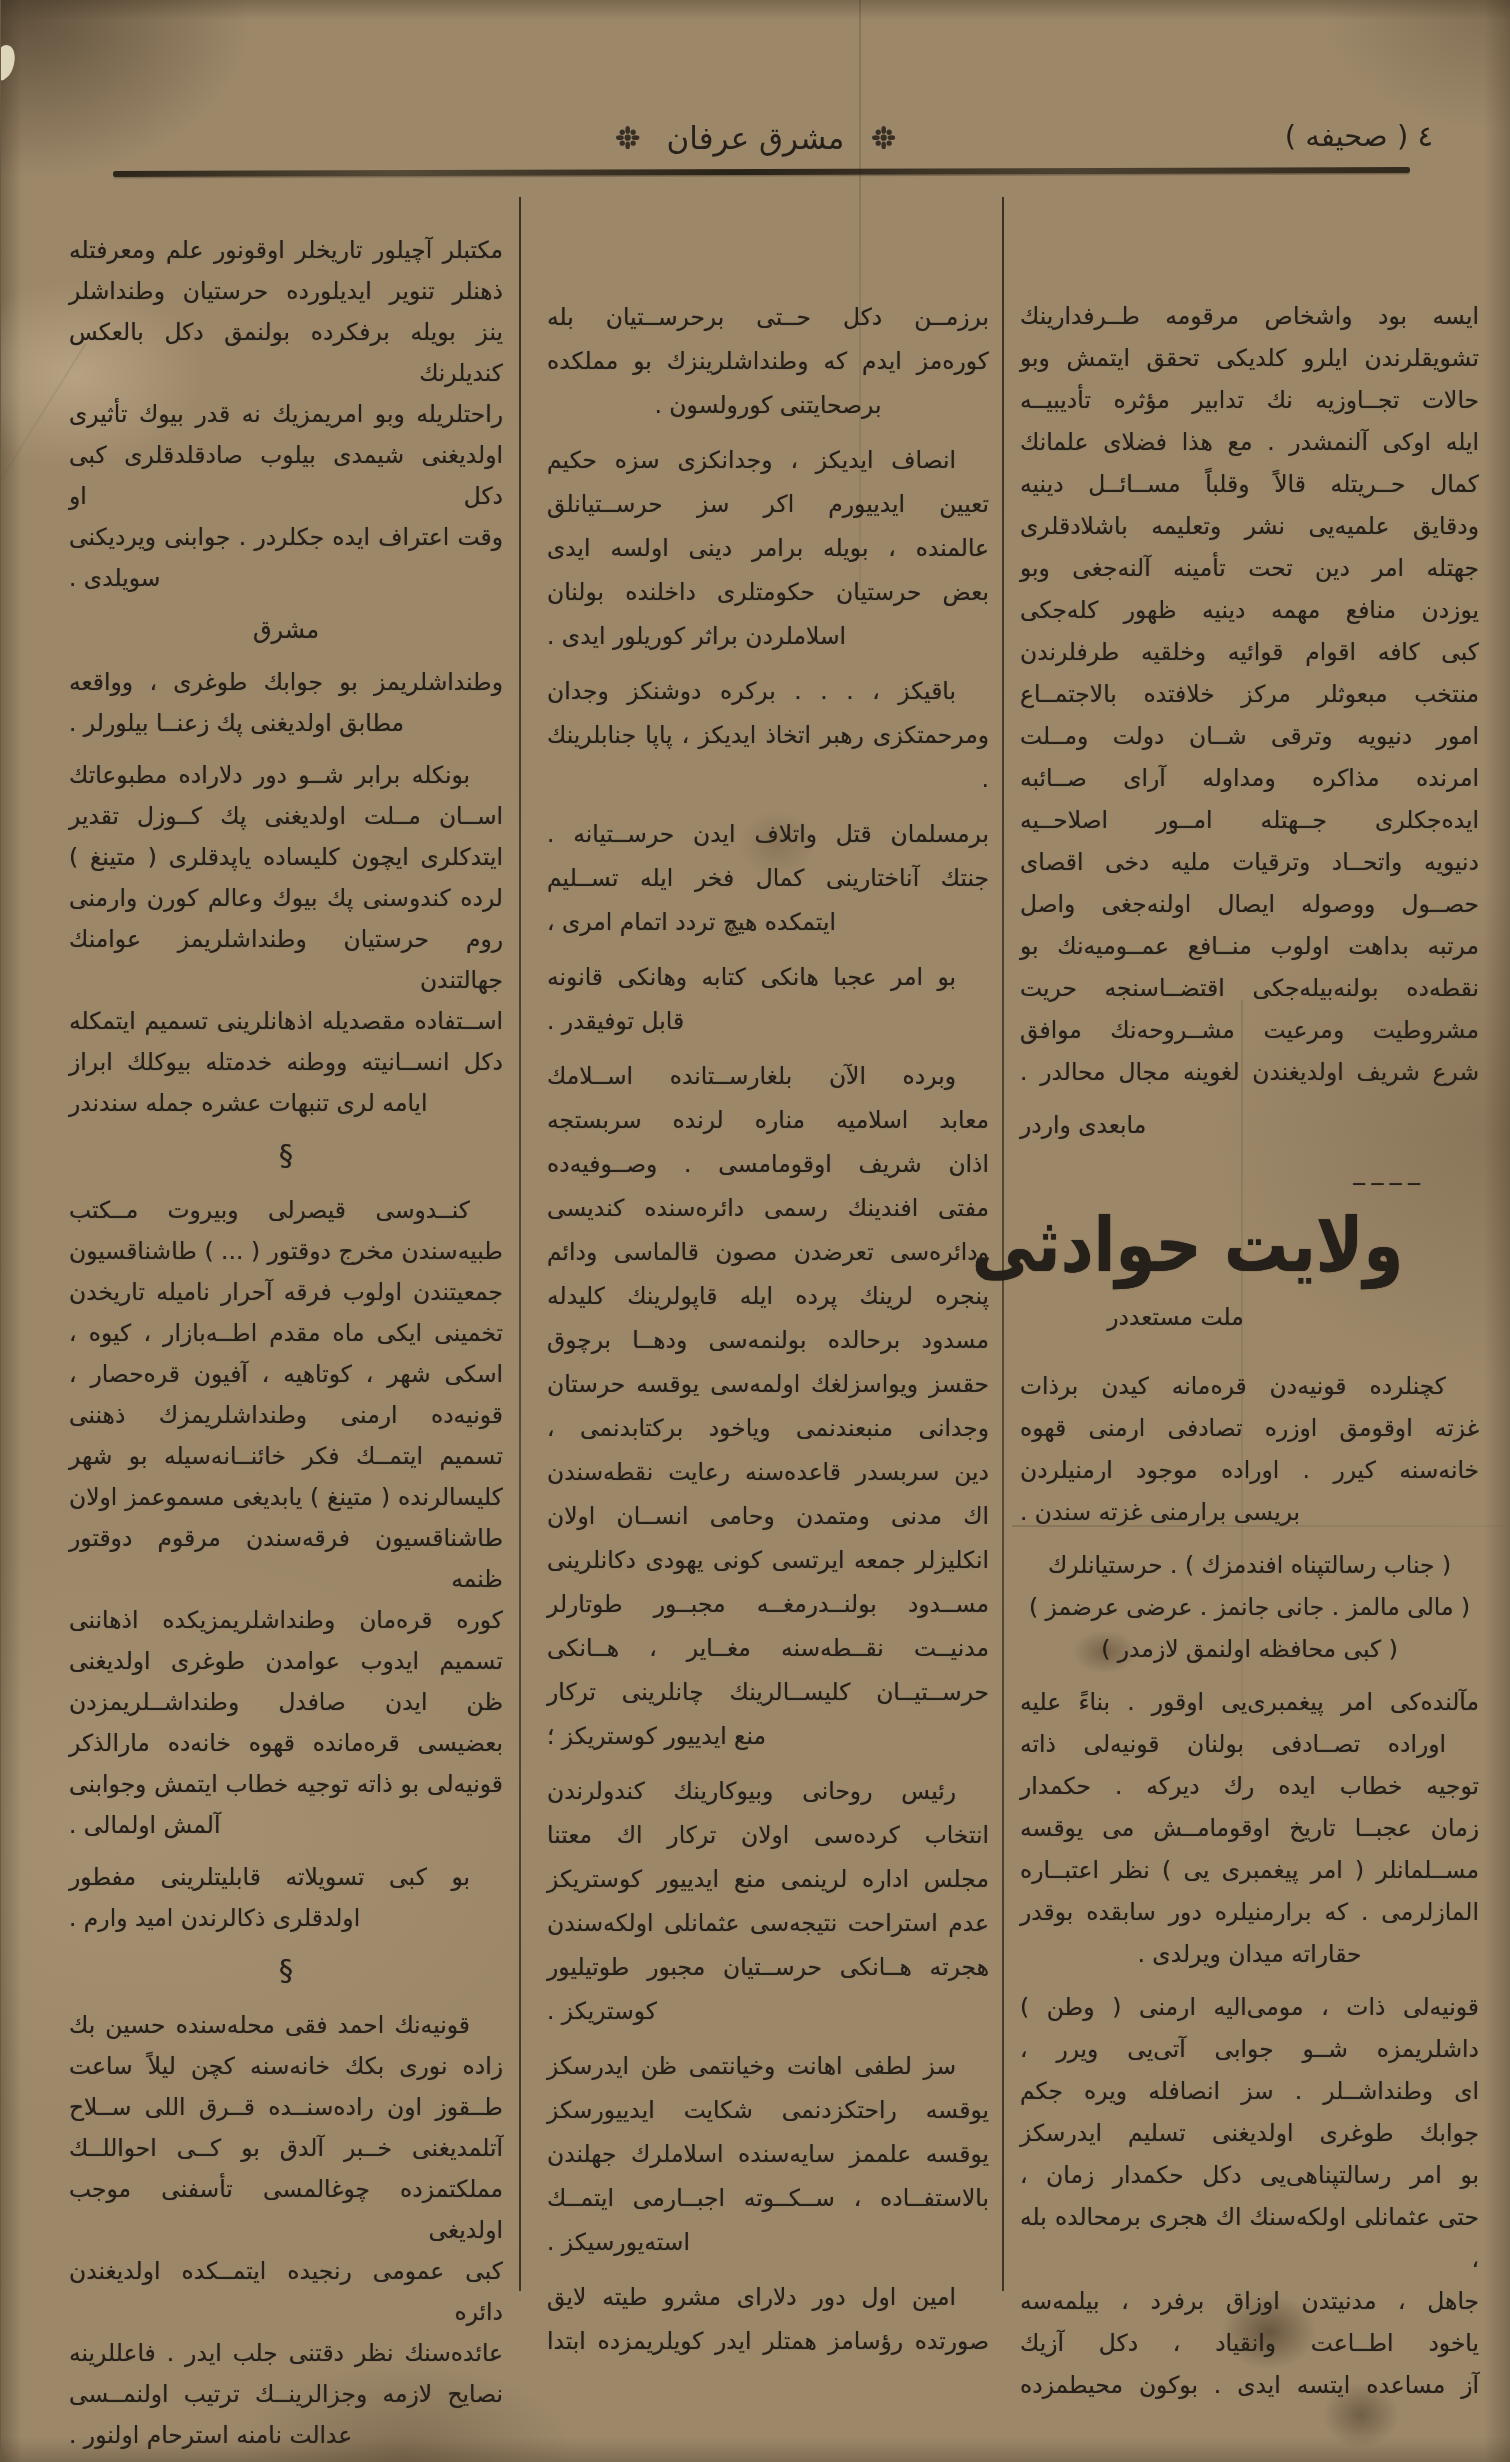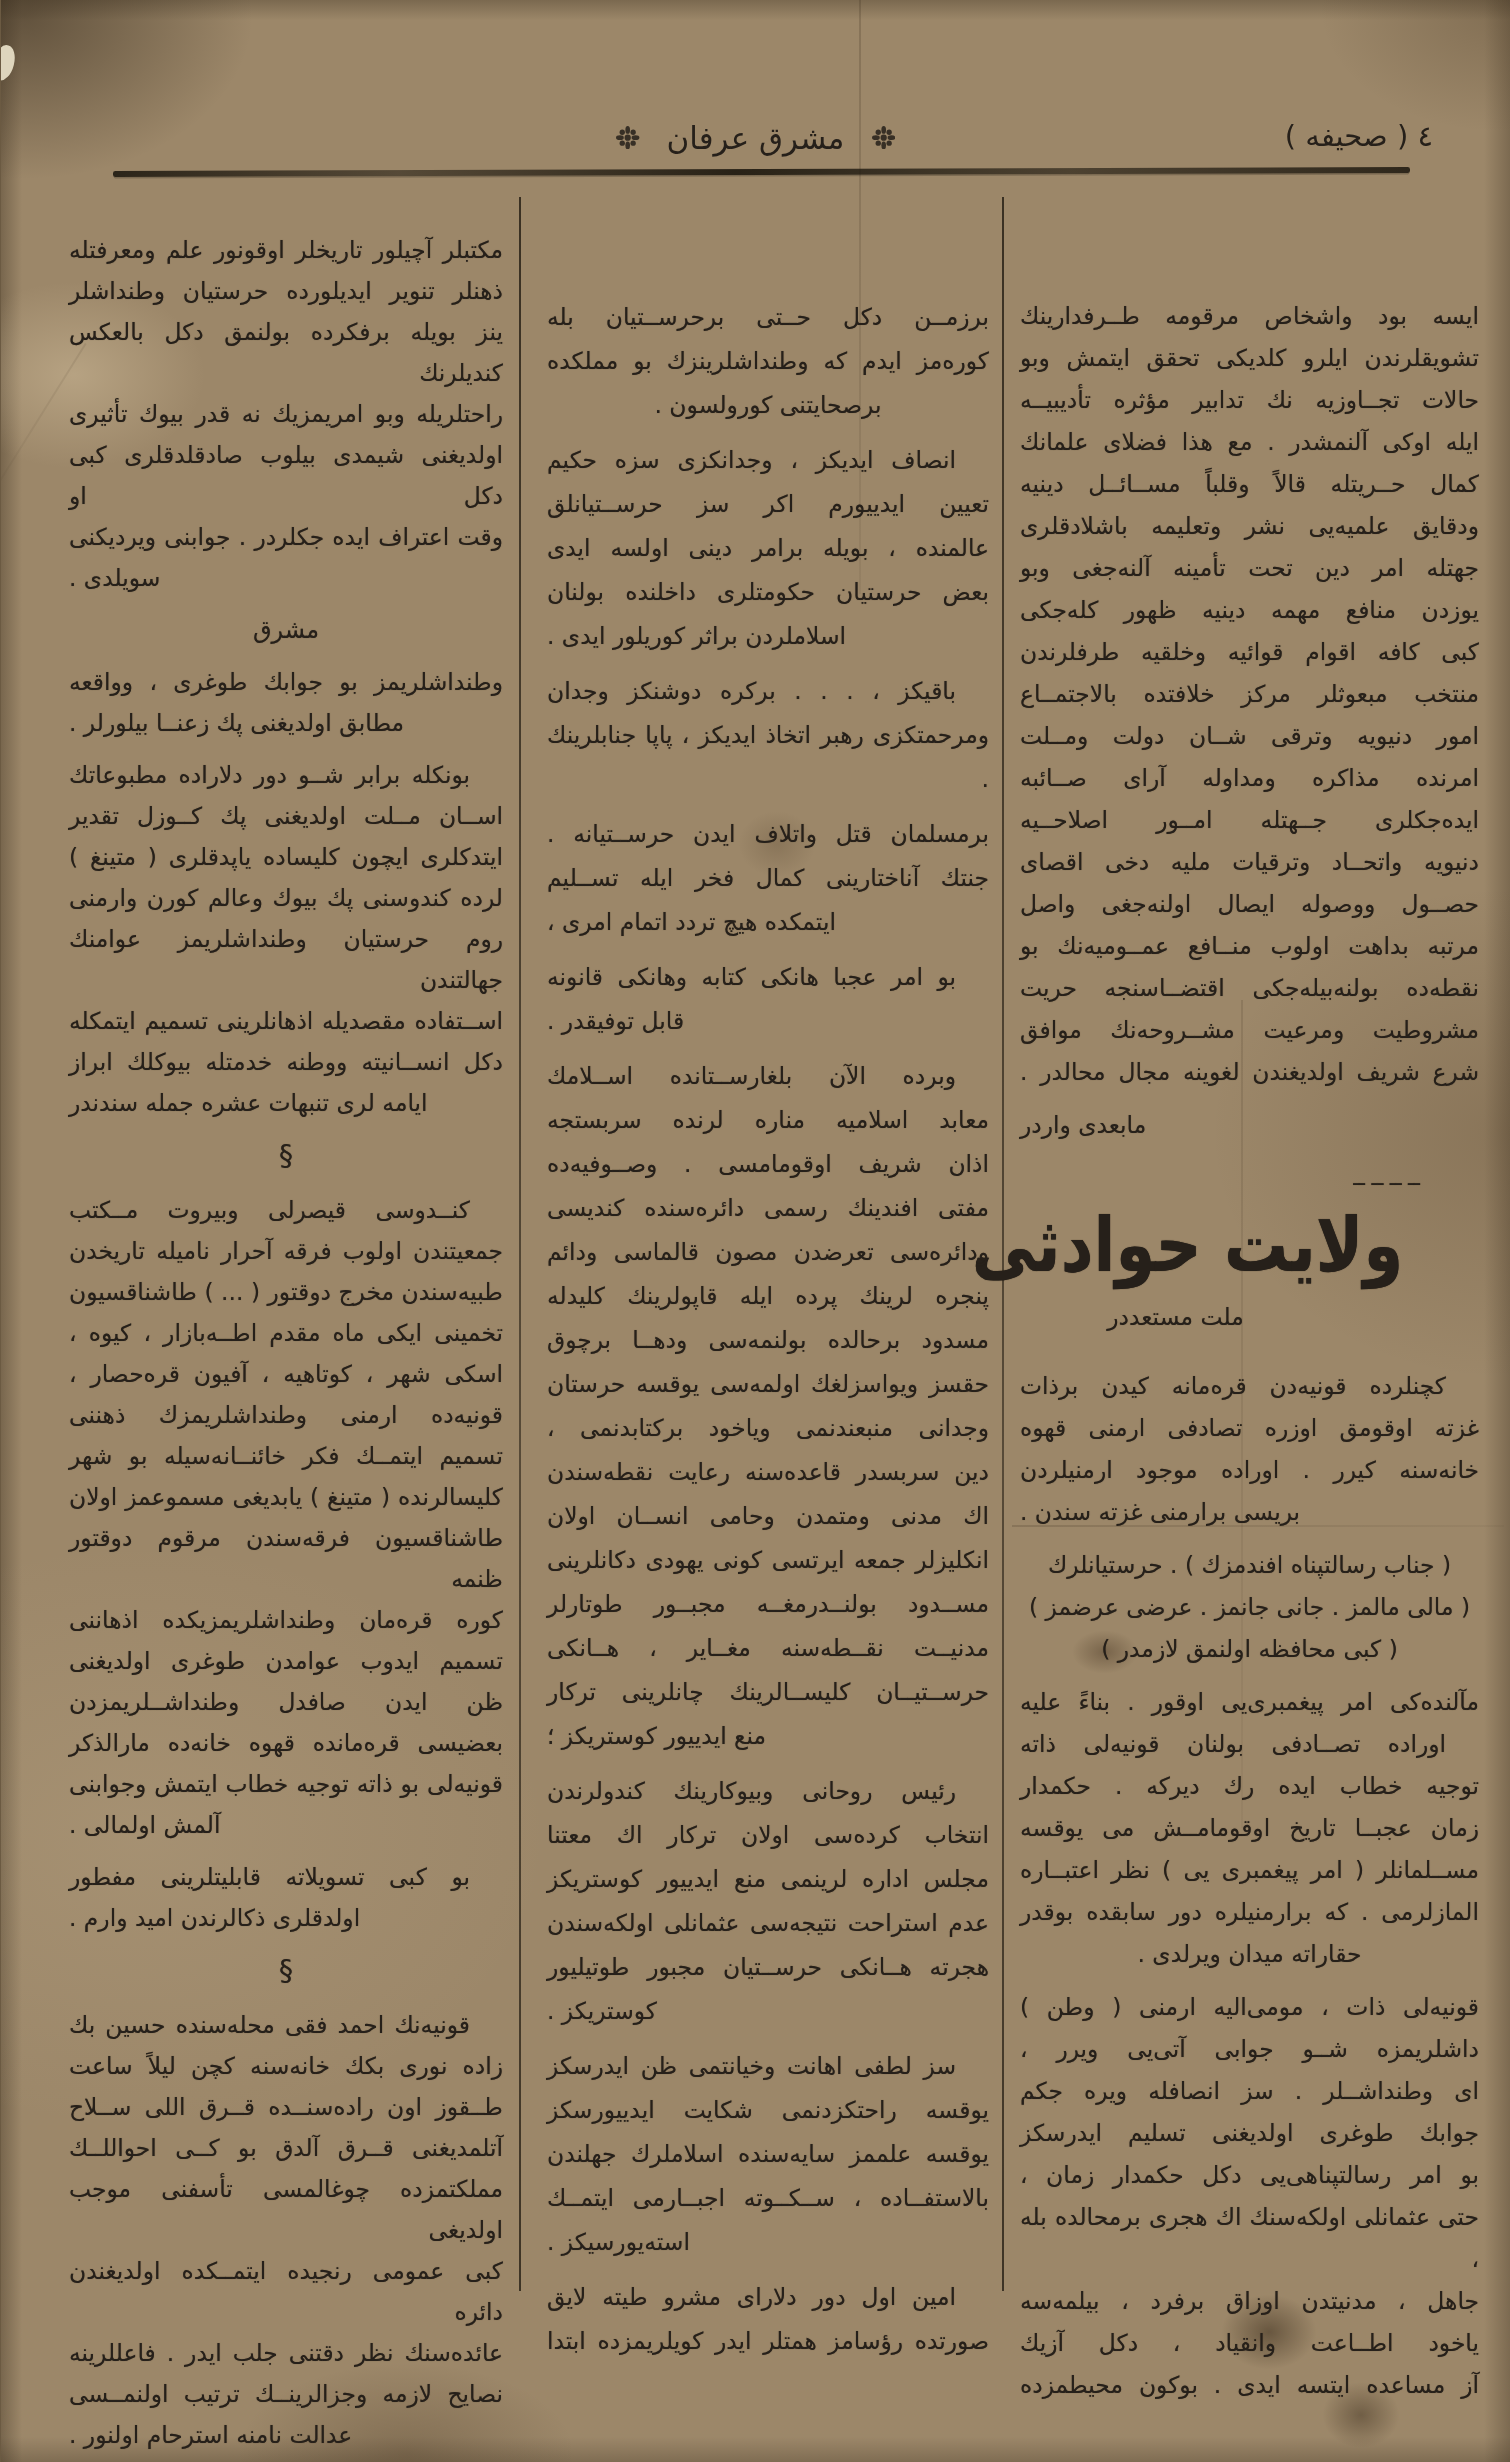--- a/index.html
+++ b/index.html
@@ -268,22 +268,22 @@
         <div class="line">ايتدكلرى ايچون كليساده ياپدقلرى ( متينغ )</div>
         <div class="line">لرده كندوسنى پك بيوك وعالم كورن وارمنى</div>
         <div class="line">روم حرستيان وطنداشلريمز عوامنك جهالتندن</div>
         <div class="line">اســتفاده مقصديله اذهانلرينى تسميم ايتمكله</div>
         <div class="line">دكل انســانيته ووطنه خدمتله بيوكلك ابراز</div>
         <div class="line last-left">ايامه لرى تنبهات عشره جمله سندندر</div>
       </div>
       <div class="section">§</div>
       <div class="block">
         <div class="line ind">كنــدوسى قيصرلى وبيروت مــكتب</div>
+        <div class="line">طبيه‌سندن مخرج دوقتور ( ... ) طاشناقسيون</div>
         <div class="line">جمعيتندن اولوب فرقه آحرار ناميله تاريخدن</div>
-        <div class="line">طبيه‌سندن مخرج دوقتور ( ... ) طاشناقسيون</div>
         <div class="line">تخمينى ايكى ماه مقدم اطــه‌بازار ، كيوه ،</div>
         <div class="line">اسكى شهر ، كوتاهيه ، آفيون قره‌حصار ،</div>
         <div class="line">قونيه‌ده ارمنى وطنداشلريمزك ذهننى</div>
         <div class="line">تسميم ايتمــك فكر خائنــانه‌سيله بو شهر</div>
         <div class="line">كليسالرنده ( متينغ ) يابديغى مسموعمز اولان</div>
         <div class="line">طاشناقسيون فرقه‌سندن مرقوم دوقتور ظنمه</div>
         <div class="line">كوره قره‌مان وطنداشلريمزيكده اذهاننى</div>
         <div class="line">تسميم ايدوب عوامدن طوغرى اولديغنى</div>
         <div class="line">ظن ايدن صافدل وطنداشــلريمزدن</div>
         <div class="line">بعضيسى قره‌مانده قهوه خانه‌ده مارالذكر</div>
@@ -292,21 +292,21 @@
       </div>
       <div class="block">
         <div class="line ind">بو كبى تسويلاته قابليتلرينى مفطور</div>
         <div class="line last-left">اولدقلرى ذكالرندن اميد وارم .</div>
       </div>
       <div class="section">§</div>
       <div class="block">
         <div class="line ind">قونيه‌نك احمد فقى محله‌سنده حسين بك</div>
         <div class="line">زاده نورى بكك خانه‌سنه كچن ليلاً ساعت</div>
         <div class="line">طــقوز اون راده‌سنــده قــرق اللى ســلاح</div>
-        <div class="line">آتلمديغنى قــرق آلدق بو كــى احواللــك</div>
+        <div class="line">آتلمديغنى خــبر آلدق بو كــى احواللــك</div>
         <div class="line">مملكتمزده چوغالمسى تأسفنى موجب اولديغى</div>
         <div class="line">كبى عمومى رنجيده ايتمــكده اولديغندن دائره</div>
         <div class="line">عائده‌سنك نظر دقتنى جلب ايدر . فاعللرينه</div>
         <div class="line">نصايح لازمه وجزالرينــك ترتيب اولنمــسى</div>
         <div class="line last-left">عدالت نامنه استرحام اولنور .</div>
       </div>
     </section>
 
 </div>
 

